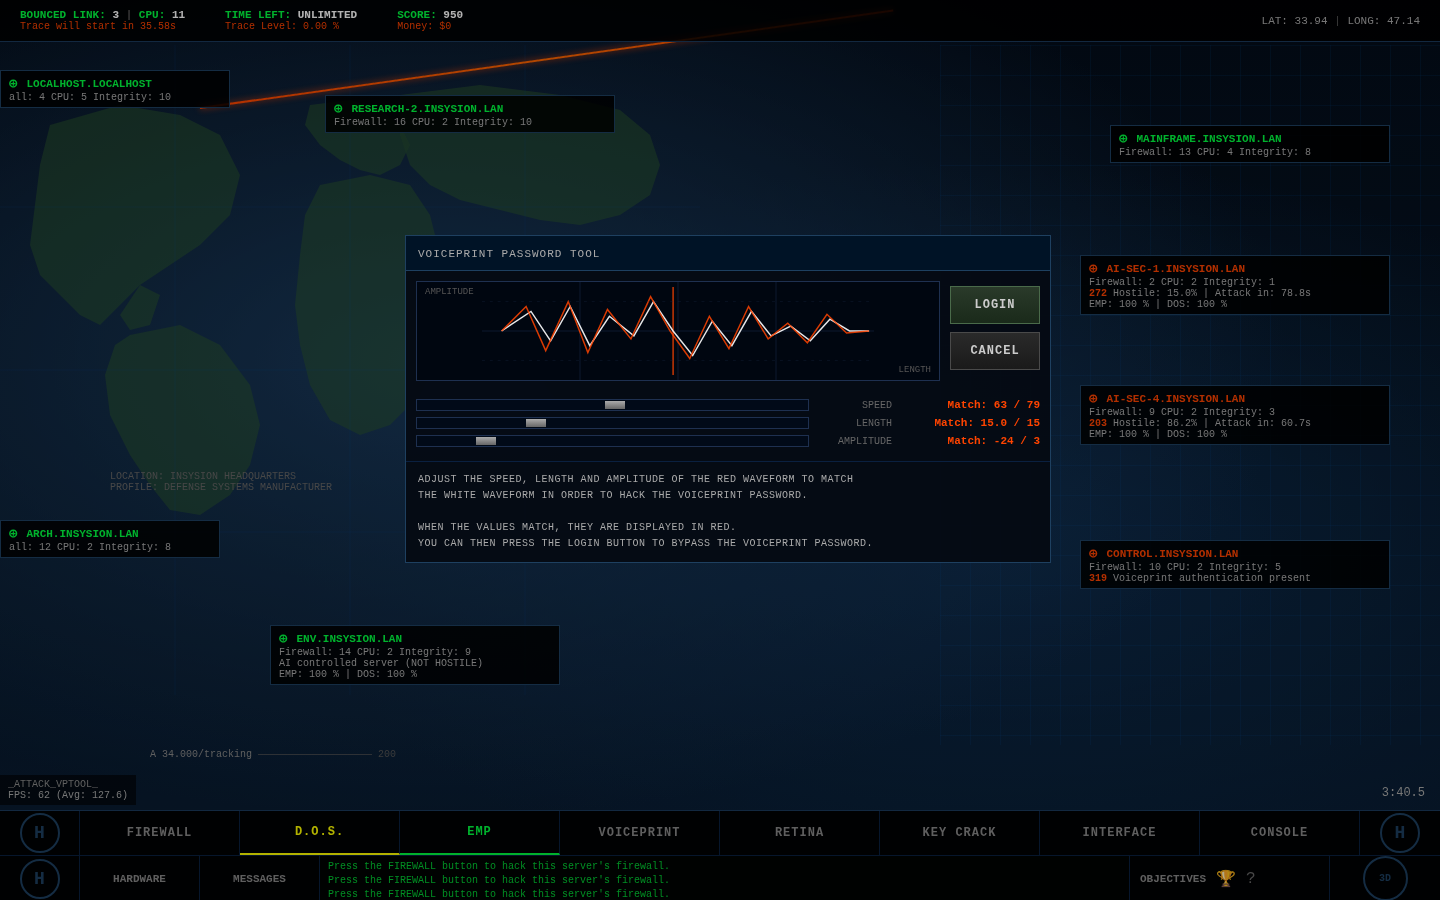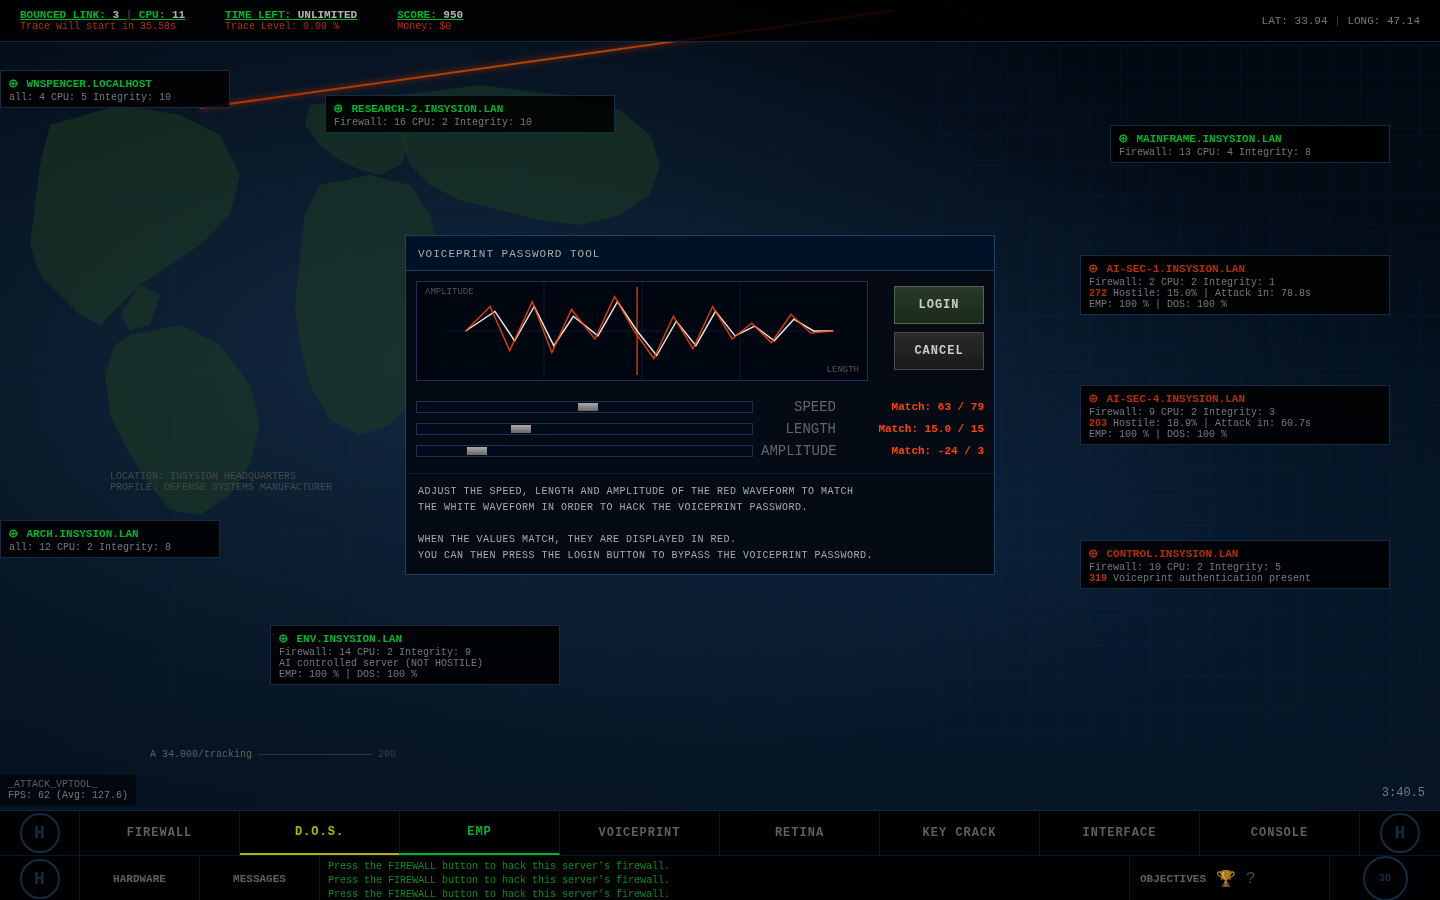--- a/index.html
+++ b/index.html
@@ -63,21 +63,20 @@
       display: flex;
       flex-direction: column;
       margin-right: 40px;
     }
 
     .top-bar-label {
       color: #00ff41;
       font-size: 11px;
       font-weight: bold;
       text-transform: uppercase;
-      text-decoration: underline;
     }
 
     .top-bar-value {
       color: #ff4400;
       font-size: 10px;
     }
 
     .top-bar-white {
       color: #ffffff;
     }
@@ -180,21 +179,21 @@
     #modal-overlay {
       position: absolute;
       top: 0; left: 0; right: 0; bottom: 0;
       background: rgba(0,0,0,0.3);
       z-index: 200;
     }
 
     #modal {
       position: absolute;
       top: 235px; left: 405px;
-      width: 590px;
+      width: 646px;
       background: rgba(5,10,20,0.97);
       border: 1px solid #1e4060;
       z-index: 201;
     }
 
     #modal-title-bar {
       background: rgba(0,20,40,0.9);
       padding: 8px 12px;
       border-bottom: 1px solid #1e4060;
     }
@@ -254,21 +253,20 @@
       height: 38px;
       background: linear-gradient(180deg, #2a3a2a, #1a2a1a);
       border: 1px solid #4a6a4a;
       color: #cccccc;
       font-family: 'Courier New', monospace;
       font-size: 12px;
       font-weight: bold;
       text-transform: uppercase;
       cursor: pointer;
       letter-spacing: 1px;
-      margin-left: 16px;
     }
 
     #btn-cancel {
       background: linear-gradient(180deg, #2a2a2a, #1a1a1a);
       border-color: #4a4a4a;
     }
 
     
     #sliders-section {
       padding: 8px 10px;
@@ -296,21 +294,21 @@
       height: 8px;
       width: 20px;
       background: linear-gradient(180deg, #aaaaaa, #666666);
       cursor: grab;
     }
 
     .slider-label {
       width: 75px;
       text-align: right;
       color: #666;
-      font-size: 14px;
+      font-size: 10px;
       text-transform: uppercase;
     }
 
     .slider-match {
       width: 140px;
       font-size: 11px;
       font-weight: bold;
       text-align: right;
     }
 
@@ -590,21 +588,21 @@
     <span style="color:#555"> | </span>
     <span>LONG: 47.14</span>
   </div>
 </div>
 
 <div id="laser-line"></div>
 
 <div id="node-spencer" class="node-label">
   <div class="node-name">
     <span class="node-crosshair">⊕</span>
-    <span>WNSPENCER.LOCALHOST</span>
+    <span>LOCALHOST.LOCALHOST</span>
   </div>
   <div class="node-stats">all: 4  CPU: 5  Integrity: 10</div>
 </div>
 
 <div id="node-research" class="node-label">
   <div class="node-name">
     <span class="node-crosshair">⊕</span>
     <span>RESEARCH-2.INSYSION.LAN</span>
   </div>
   <div class="node-stats">Firewall: 16  CPU: 2  Integrity: 10</div>
@@ -632,21 +630,21 @@
 </div>
 
 <div id="node-ai-sec-4" class="node-label">
   <div class="node-name">
     <span class="node-crosshair" style="color:#ff4400">⊕</span>
     <span class="node-hostile">AI-SEC-4.INSYSION.LAN</span>
   </div>
   <div class="node-stats">
     <span>Firewall: 9  CPU: 2  Integrity: 3</span><br>
     <span class="badge-red">203</span>
-    <span>Hostile: 18.9%  |  Attack in: 60.7s</span><br>
+    <span>Hostile: 86.2%  |  Attack in: 60.7s</span><br>
     <span>EMP: 100 %  |  DOS: 100 %</span>
   </div>
 </div>
 
 <div id="node-arch" class="node-label">
   <div class="node-name">
     <span class="node-crosshair">⊕</span>
     <span>ARCH.INSYSION.LAN</span>
   </div>
   <div class="node-stats">all: 12  CPU: 2  Integrity: 8</div>

